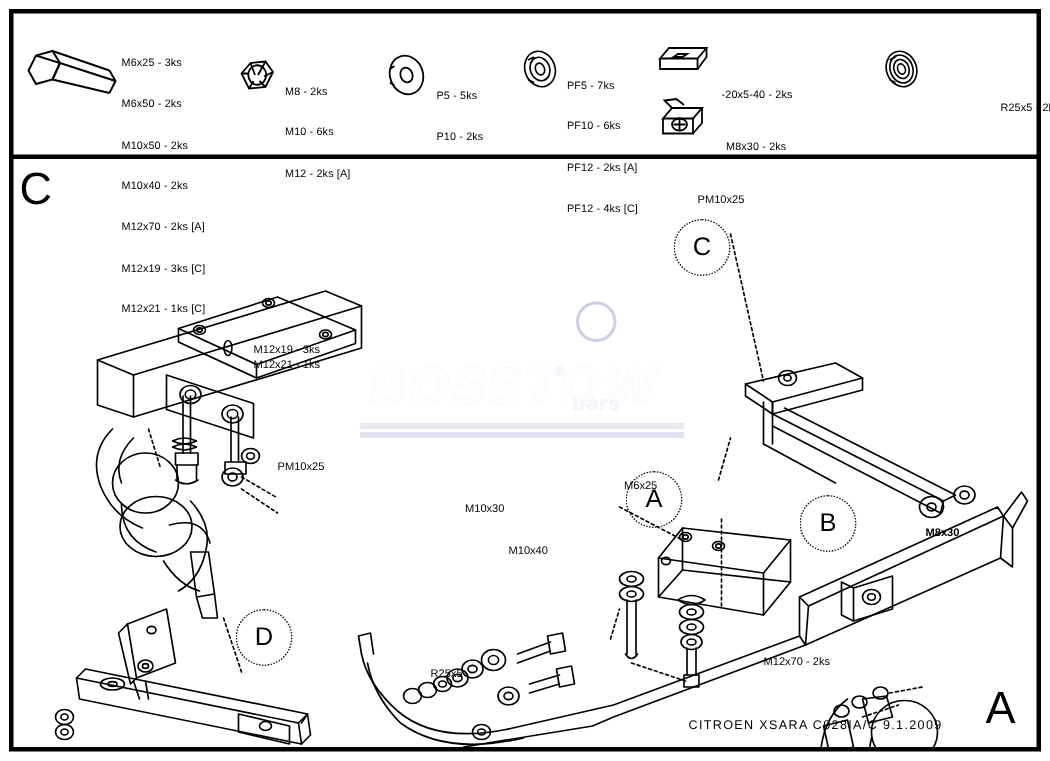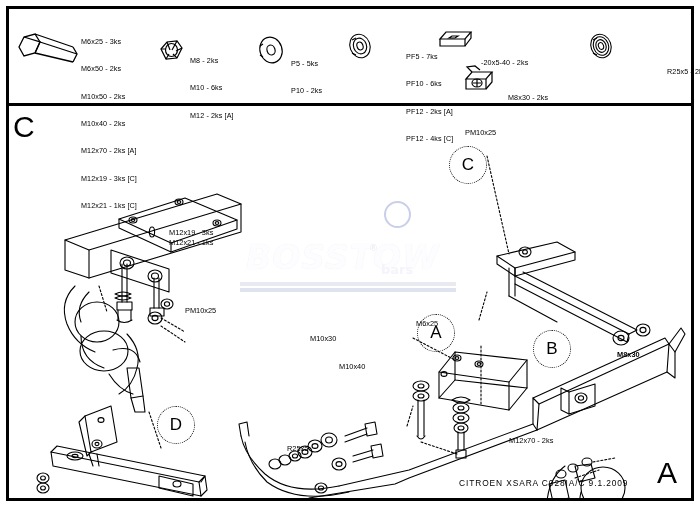--- a/index.html
+++ b/index.html
@@ -238,21 +238,21 @@
 
     <div class="part-group" style="left:338px; top:22px;">
       <svg width="28" height="30" viewBox="0 0 28 30">
         <g class="nofill" stroke-width="1.1">
           <ellipse cx="13" cy="15" rx="10" ry="12" transform="rotate(-20 13 15)"></ellipse>
           <ellipse cx="13" cy="15" rx="6.5" ry="8" transform="rotate(-20 13 15)"></ellipse>
           <ellipse cx="13" cy="15" rx="3" ry="4" transform="rotate(-20 13 15)"></ellipse>
           <path d="M5 9 L9 7 M5 22 L9 24"></path>
         </g>
       </svg>
-      <div class="part-lines" style="position:absolute; left:31px; top:3px;margin-left:28px;">
+      <div class="part-lines" style="position:absolute; left:31px; top:3px;">
         <div>PF5 - 7ks</div>
         <div>PF10 - 6ks</div>
         <div>PF12 - 2ks [A]</div>
         <div>PF12 - 4ks [C]</div>
       </div>
     </div>
 
     <div class="part-group" style="left:428px; top:18px;">
       <svg width="38" height="26" viewBox="0 0 38 26">
         <g class="nofill" stroke-width="1.2">
@@ -260,21 +260,21 @@
           <path d="M3 12 L3 19 L28 19 L28 12"></path>
           <path d="M34 5 L34 11 L28 19"></path>
           <path d="M12 11 L15 9 L21 9 L18 11 Z"></path>
         </g>
       </svg>
       <div class="part-lines" style="position:absolute; left:44px; top:13px;">
         <div>-20x5-40 - 2ks</div>
       </div>
     </div>
 
-    <div class="part-group" style="left:452px; top:56px;">
+    <div class="part-group" style="left:428px; top:56px;">
       <svg width="42" height="32" viewBox="0 0 42 32">
         <g class="nofill" stroke-width="1.2">
           <path d="M5 14 L11 7 L31 7 L25 14 Z"></path>
           <path d="M5 14 L5 24 L25 24 L25 14"></path>
           <path d="M31 7 L31 17 L25 24"></path>
           <ellipse cx="16" cy="18" rx="5" ry="4"></ellipse>
           <path d="M16 14 L16 22 M12 18 L20 18"></path>
           <path d="M11 7 L6 2 L14 1 L19 5"></path>
         </g>
       </svg>

